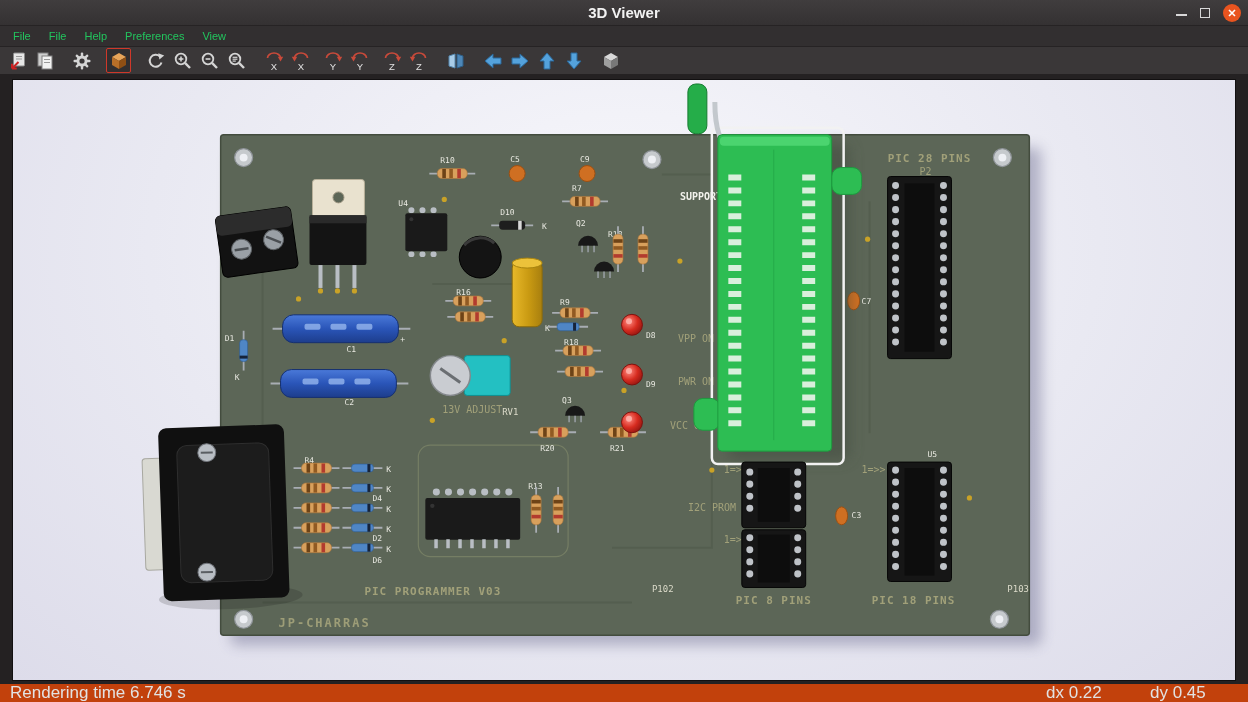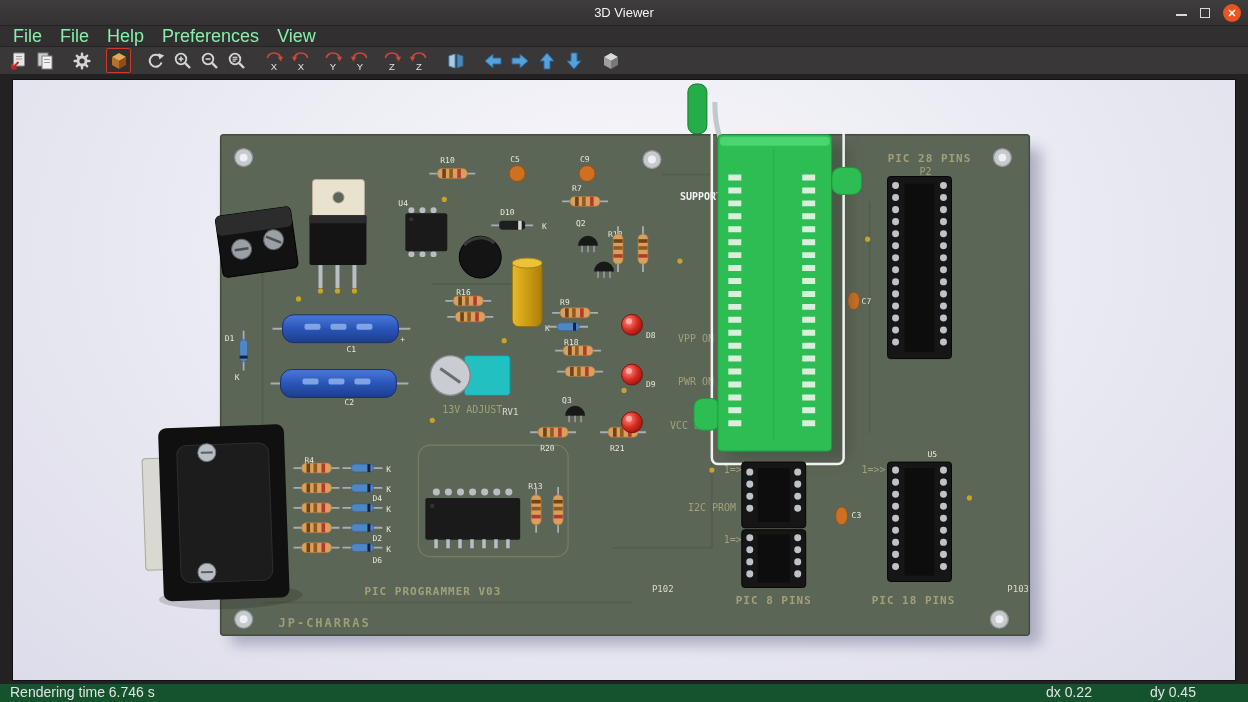--- a/index.html
+++ b/index.html
@@ -2,44 +2,44 @@
 <html><head>
 <meta charset="utf-8">
 <style>
   *{margin:0;padding:0;box-sizing:border-box}
   html,body{width:1248px;height:702px;overflow:hidden}
   body{background:#242122;font-family:"Liberation Sans",sans-serif;-webkit-font-smoothing:antialiased}
 
   
   .titlebar{height:26px;background:linear-gradient(#403d3e,#343132);border-bottom:1px solid #262324;
     display:flex;align-items:center;position:relative}
-  .title{position:absolute;left:0;right:0;text-align:center;color:#f2f2f2;font-weight:normal;font-size:13px;pointer-events:none}
+  .title{position:absolute;left:0;right:0;text-align:center;color:#f2f2f2;font-weight:bold;font-size:15px;pointer-events:none}
   .win-controls{margin-left:auto;display:flex;align-items:center;gap:13px;padding-right:7px;z-index:2}
   .win-min{width:11px;height:2px;background:#d8d8d8;align-self:flex-end;margin-bottom:6px}
   .win-max{width:10px;height:10px;border:1.5px solid #d8d8d8}
   .win-close{width:18px;height:18px;border-radius:50%;background:#e9541f;display:flex;align-items:center;justify-content:center}
 
   
   .menubar{height:21px;background:#322f30;display:flex;align-items:center;padding-left:4px;border-bottom:1px solid #262324}
-  .menu-item{color:#86efac;font-size:18px;padding:1px 9px;border-radius:2px}
+  .menu-item{color:#22c55e;font-size:11px;padding:1px 9px;border-radius:2px}
 
   
   .toolbar{height:27px;background:#3a3738;display:flex;align-items:center;padding-left:5px}
   .tbtn{width:25px;height:25px;display:flex;align-items:center;justify-content:center;
     border:1px solid transparent;border-radius:2px;margin-right:2px;background:transparent}
   .tbtn.selected{border-color:#cf382a;background:#322f30}
   .gap{width:10px}.gap-s{width:5px}
 
   
   .viewport-wrap{height:610px;padding:5px 12px 3px;background:#242122}
   .viewport{display:block;width:100%;height:100%;border:1px solid #121011;
     background:radial-gradient(ellipse at 50% 28%, #f8f8fc 0%, #e9e9f2 55%, #dddcea 100%)}
 
   
-  .statusbar{height:18px;background:#14532d;display:flex;align-items:flex-start;font-size:14px;color:#e2e2e2;padding:0 10px}
+  .statusbar{height:18px;background:#c2410c;display:flex;align-items:center;font-size:17px;color:#e2e2e2;padding:0 10px}
   .sb-left{flex:1}
   .sb-dx{width:104px}
   .sb-dy{width:88px}
 
   
   .s-khaki{font:10px "DejaVu Sans Mono",monospace;fill:#a9a77d;opacity:.9}
   .s-khaki-lg{font:600 11px "DejaVu Sans Mono",monospace;fill:#a9a77d;letter-spacing:1px;opacity:.9}
   .s-author{font:600 12px "DejaVu Sans Mono",monospace;fill:#a9a77d;letter-spacing:2px;opacity:.85}
   .s-ref{font:8px "DejaVu Sans Mono",monospace;fill:#e9e9e1}
   .s-white{font:600 10px "DejaVu Sans Mono",monospace;fill:#f2f2ec}

